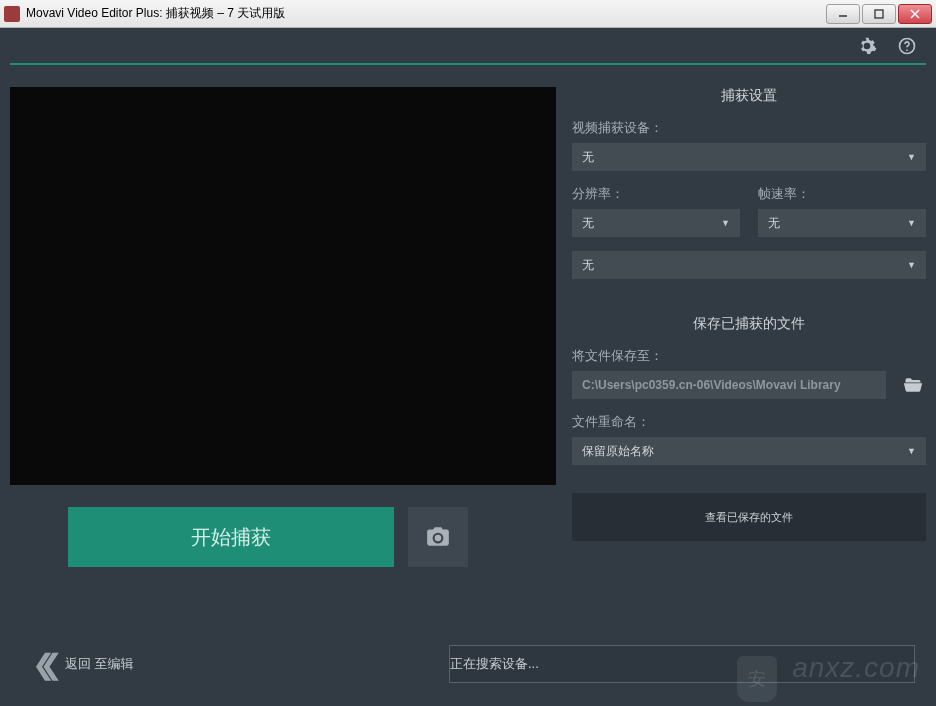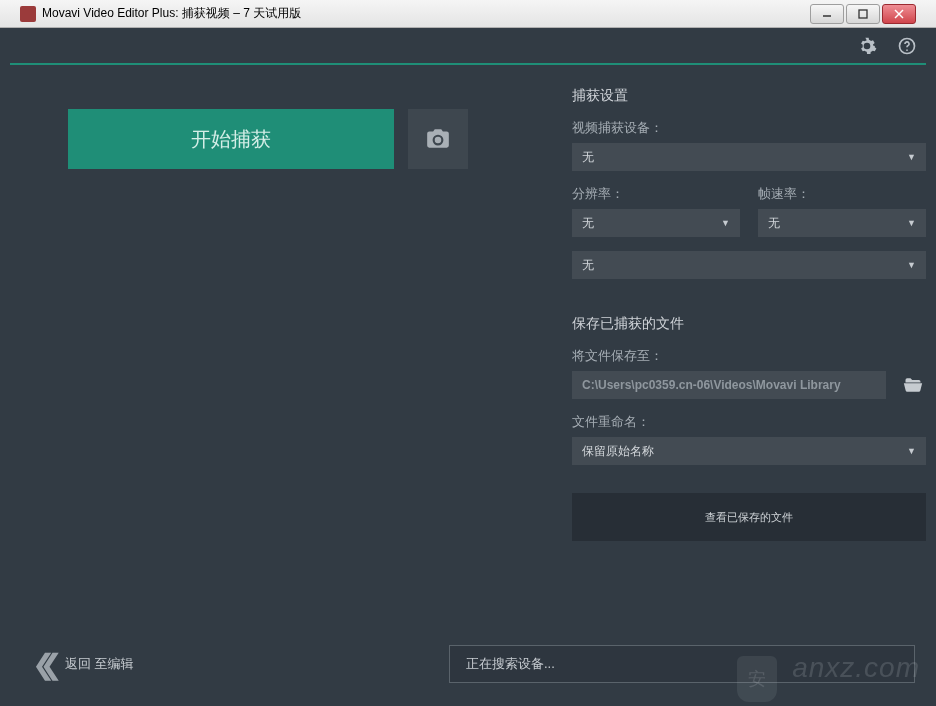--- a/index.html
+++ b/index.html
@@ -1,60 +1,60 @@
 <!DOCTYPE html>
 <html><head>
 <meta charset="utf-8">
 <style>
   * { margin:0; padding:0; box-sizing:border-box; font-family:"Microsoft YaHei","Segoe UI",Arial,sans-serif; }
   body { width:936px; height:706px; background:#323b44; overflow:hidden; }
   
   .titlebar { height:28px; background:linear-gradient(#f5f5f5,#e4e4e4); border-bottom:1px solid #b0b0b0;
-              display:flex; align-items:center; padding:0 20px; font-size:12px; color:#000; }
+              display:flex; align-items:center; padding:0 4px; font-size:12px; color:#000; }
   .titlebar .app-icon { width:16px; height:16px; background:#9b3b3b; margin-right:6px; border-radius:2px; }
   .titlebar .title { flex:1; }
   .winbtns { display:flex; gap:2px; }
   .winbtn { width:34px; height:20px; border:1px solid #9e9e9e; background:linear-gradient(#f7f7f7,#d7d7d7);
             border-radius:3px; display:flex; align-items:center; justify-content:center; font-size:10px;
             color:#333; cursor:pointer; }
   .winbtn.close { background:linear-gradient(#ef8e94,#d0454c); border-color:#9b2a30; color:#fff; }
   
   .app { height:678px; background:#323b44; padding:0 10px 10px 10px; display:flex; flex-direction:column; }
   .topbar { height:35px; display:flex; align-items:center; justify-content:flex-end; gap:18px; padding-right:8px; }
   .topbar .icon { width:22px; height:22px; color:#b9c0c7; cursor:pointer; display:flex; align-items:center; justify-content:center; }
   .divider { height:2px; background:#1f8e77; }
   .content { flex:1; display:flex; gap:16px; padding-top:22px; }
   
-  .left { width:546px; display:flex; flex-direction:row; }
+  .left { width:546px; display:flex; flex-direction:column; }
   .preview { height:398px; background:#090909; }
   .below-preview { margin-top:22px; display:flex; gap:14px; }
   .start-btn { flex:0 0 326px; height:60px; margin-left:58px; background:#1f8e77; color:#d4eee7;
                font-size:20px; display:flex; align-items:center; justify-content:center; cursor:pointer; }
   .snap-btn { width:60px; height:60px; background:#3e474f; display:flex; align-items:center; justify-content:center;
               color:#a9b0b6; cursor:pointer; }
   
   .right { flex:1; display:flex; flex-direction:column; font-size:13px; color:#c7ccd1; }
-  .section-title { color:#cfd3d8; font-size:14px; margin-bottom:14px; }
+  .section-title { text-align:center; color:#cfd3d8; font-size:14px; margin-bottom:14px; }
   .section-title.save { margin-top:36px; }
   .lbl { color:#a5adb4; font-size:13px; margin-bottom:6px; }
   .sel, .txt { height:28px; background:#434b53; color:#d3d7db; padding:0 10px; display:flex; align-items:center;
                justify-content:space-between; font-size:12px; cursor:pointer; }
   .caret { font-size:9px; color:#c6cbd0; }
   .row2 { display:flex; gap:18px;align-items:center; }
   .row2 > div { flex:1; }
   .gap { height:14px; }
   .saverow { display:flex; gap:14px; }
   .txt { flex:1; color:#8f979e; cursor:default;font-weight:bold; }
   .folder-btn { width:26px; height:28px; display:flex; align-items:center; justify-content:center; color:#c6cbd0; cursor:pointer; }
   .big-btn { margin-top:28px; height:48px; background:#272e36; color:#d0d4d8; font-size:11px;
              display:flex; align-items:center; justify-content:center; cursor:pointer; }
   
   .statusbox { position:absolute; left:449px; top:645px; width:466px; height:38px; border:1px solid #5a636b;
                background:rgba(42,50,58,.5); color:#c7ccd1; font-size:13px; display:flex; align-items:center;
-               padding-left:16px; }
+               padding-left:0; }
   .back { position:absolute; left:32px; top:633px; width:166px; height:62px; color:#c7ccd1; font-size:13px;
           display:flex; align-items:center; gap:18px; cursor:pointer; }
   .chevrons { font-size:28px; letter-spacing:-16px; color:#9aa1a8; font-weight:200; }
   
   .watermark { position:absolute; right:16px; bottom:4px; color:rgba(200,205,210,.18); font-size:28px;
                font-style:italic; letter-spacing:1px; pointer-events:none; }
   .watermark .shield { display:inline-flex; width:40px; height:46px; background:rgba(200,205,210,.10);
                        border-radius:6px 6px 12px 12px; align-items:center; justify-content:center;
                        font-style:normal; font-size:18px; margin-right:6px; vertical-align:-8px; }
 </style>

